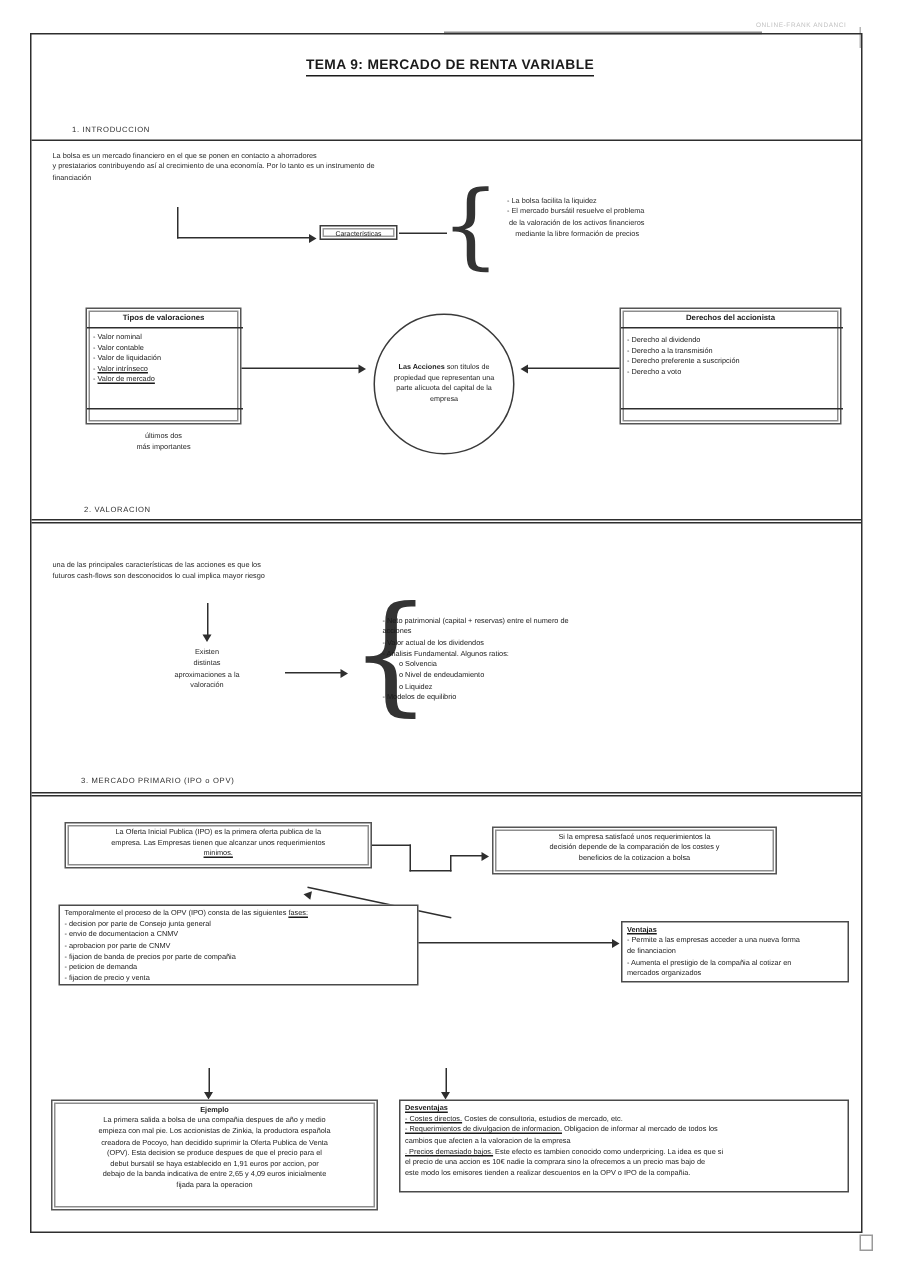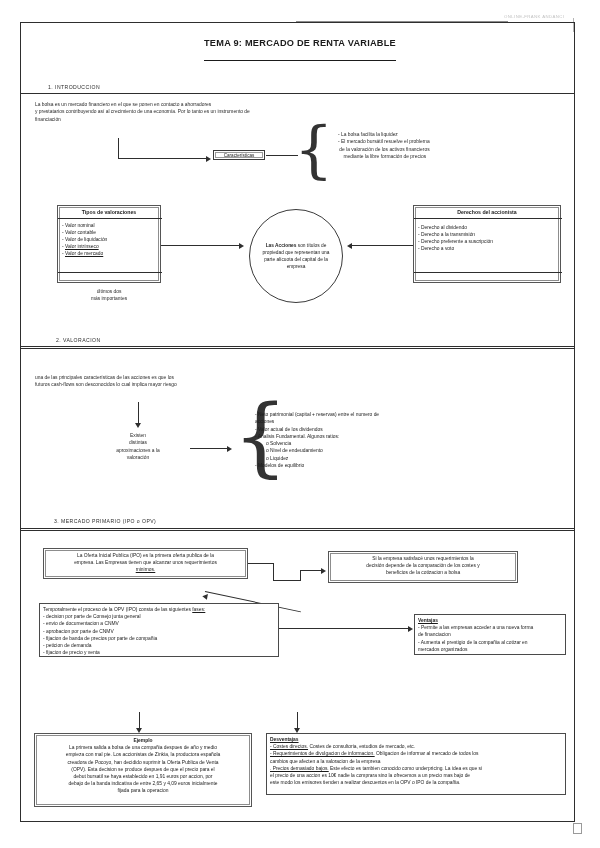--- a/index.html
+++ b/index.html
@@ -20,21 +20,21 @@
   .right-edge{position:absolute;left:573px;top:18px;width:0;height:14px;border-left:1px solid #b5b5b5;}
 
   
   .frame{position:absolute;left:20px;top:22px;width:555px;height:800px;
          border:1px solid #2e2e2e;box-sizing:border-box;}
 
   .hr{position:absolute;height:0;border-top:1px solid #2e2e2e;}
 
   .title{position:absolute;left:0;width:600px;top:38px;text-align:center;
          font-size:9.2px;font-weight:bold;letter-spacing:.25px;}
-  .title span{border-bottom:1px solid #1b1b1b;padding-bottom:12px;}
+  .title span{border-bottom:1px solid #1b1b1b;padding-bottom:2px;}
 
   .sec{position:absolute;font-size:5.1px;letter-spacing:.45px;color:#2b2b2b;}
 
   .txt{position:absolute;font-size:4.9px;line-height:7.4px;color:#2a2a2a;white-space:pre-wrap;}
   .txt.c{text-align:center;}
 
   
   .box{position:absolute;border:1px solid #4a4a4a;box-sizing:border-box;background:#fff;}
   .box.dbl{border:1px solid #555;box-shadow:0 0 0 1px #fff inset, 0 0 0 2px #8d8d8d inset;}
   .boxhead{font-size:5.2px;font-weight:bold;text-align:center;padding:2.5px 0 2px;}

